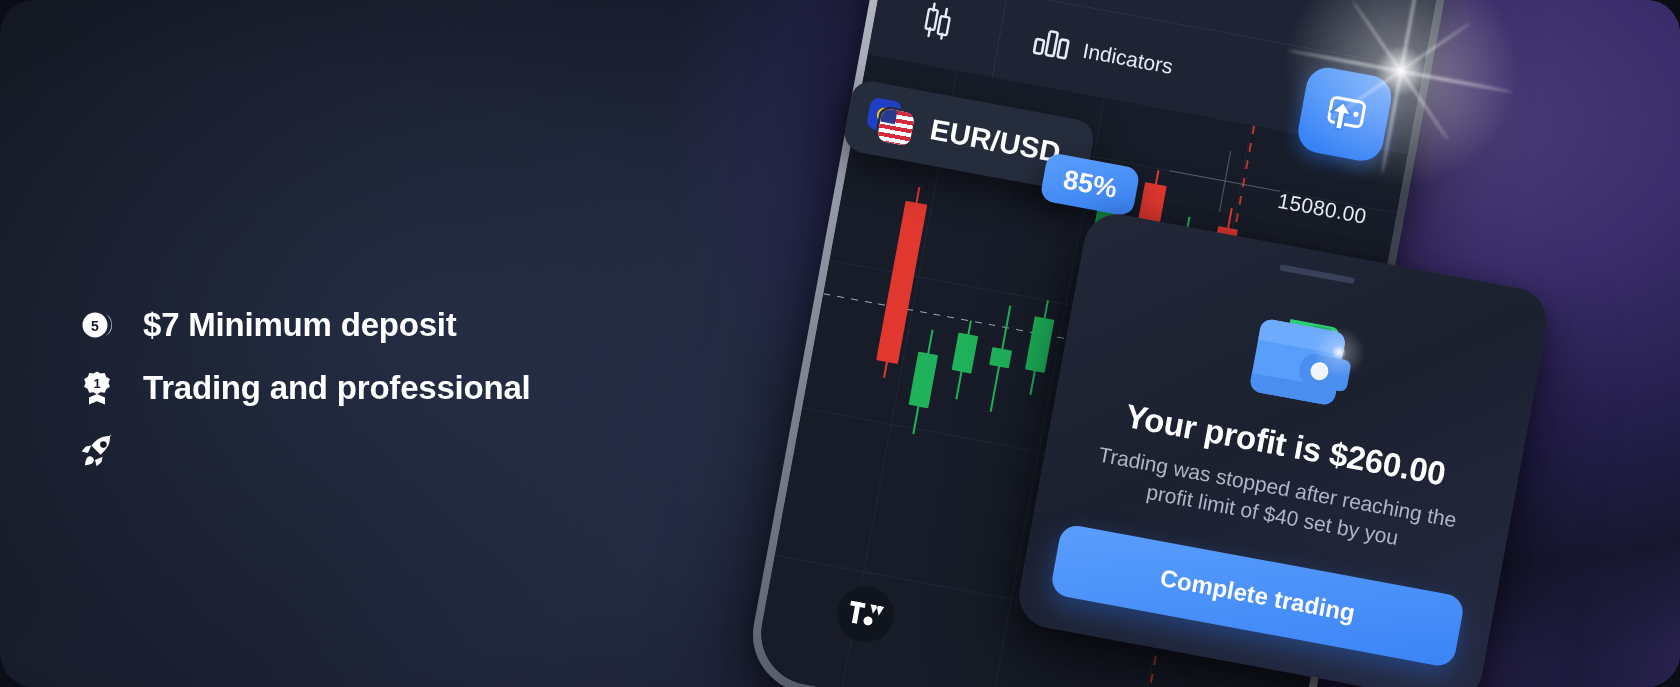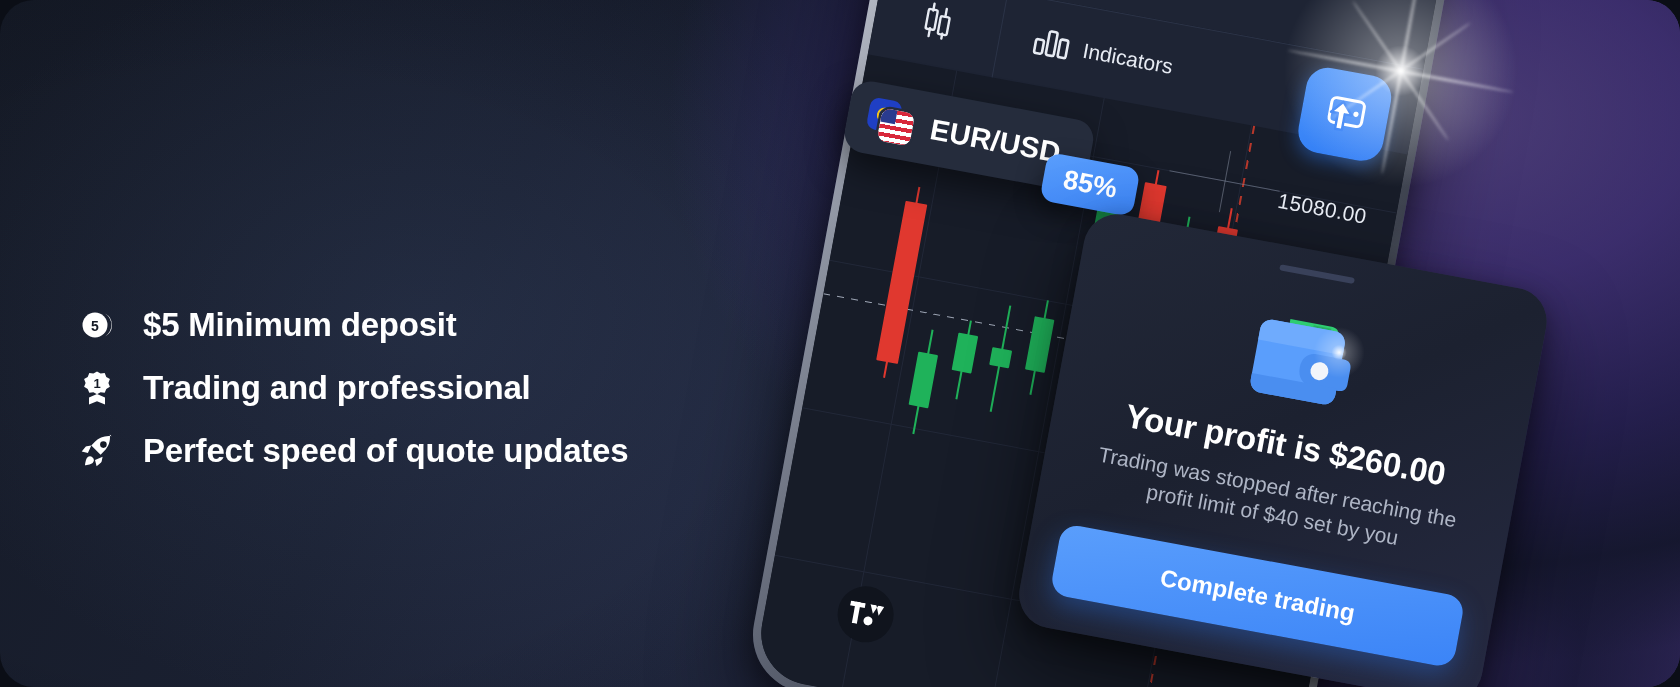--- a/index.html
+++ b/index.html
@@ -218,21 +218,21 @@
   <div class="features">
 
     <div class="feature">
       <span class="feat-icon">
         <svg width="38" height="38" viewBox="0 0 38 38">
           <path d="M27 7.5a13 13 0 0 1 0 23 13.5 13.5 0 0 0 0-23z" fill="#fff"></path>
           <circle cx="17" cy="19" r="12.5" fill="#fff"></circle>
           <text x="17" y="24.5" font-family="Liberation Sans, sans-serif" font-size="14" font-weight="700" fill="#151a26" text-anchor="middle">5</text>
         </svg>
       </span>
-      <span class="feat-label">$5 Minimum deposit</span>
+      <span class="feat-label">$7 Minimum deposit</span>
     </div>
 
     <div class="feature">
       <span class="feat-icon">
         <svg width="38" height="38" viewBox="0 0 38 38">
           <path d="M19 25l8 3.5v7l-8-3.3-8 3.3v-7z" fill="#fff"></path>
           <path d="M19 2.5l3.6 2.1 4.1-.6 1.6 3.9 3.6 2.1-1.5 3.9 1.5 3.9-3.6 2.1-1.6 3.9-4.1-.6L19 25.3l-3.6-2.1-4.1.6-1.6-3.9-3.6-2.1 1.5-3.9-1.5-3.9 3.6-2.1 1.6-3.9 4.1.6z" fill="#fff"></path>
           <text x="19" y="18.5" font-family="Liberation Sans, sans-serif" font-size="13" font-weight="700" fill="#151a26" text-anchor="middle">1</text>
         </svg>
       </span>
@@ -242,21 +242,20 @@
     <div class="feature">
       <span class="feat-icon">
         <svg width="38" height="38" viewBox="0 0 38 38">
           <path d="M33.5 4.2c-6.6-.9-12.3 1.3-16.6 5.6l-3.6 3.6 9.3 9.3 3.6-3.6c4.3-4.3 6.5-10 5.6-16.6z" fill="#fff"></path>
           <circle cx="25.4" cy="12.6" r="3.3" fill="#151a26"></circle>
           <path d="M13.3 13.4l-4.6.9c-.6.1-1.1.4-1.5.9l-3.5 4.2 6.2 1.6z" fill="#fff"></path>
           <path d="M24.6 24.7l-.9 4.6c-.1.6-.4 1.1-.9 1.5l-4.2 3.5-1.6-6.2z" fill="#fff"></path>
           <path d="M9.3 25.6c-1.6 1.6-2.3 7.6-2.3 7.6s6-.7 7.6-2.3a3.7 3.7 0 0 0-5.3-5.3z" fill="#fff"></path>
         </svg>
       </span>
-      <span class="feat-label">Perfect speed of quote updates</span>
     </div>
   </div>
 
   <div class="phone-wrap">
     <div class="phone">
       <div class="phone-screen">
 
         <div class="chart">
           <div class="grid-v" style="left:90px"></div>
           <div class="grid-v" style="left:240px"></div>

